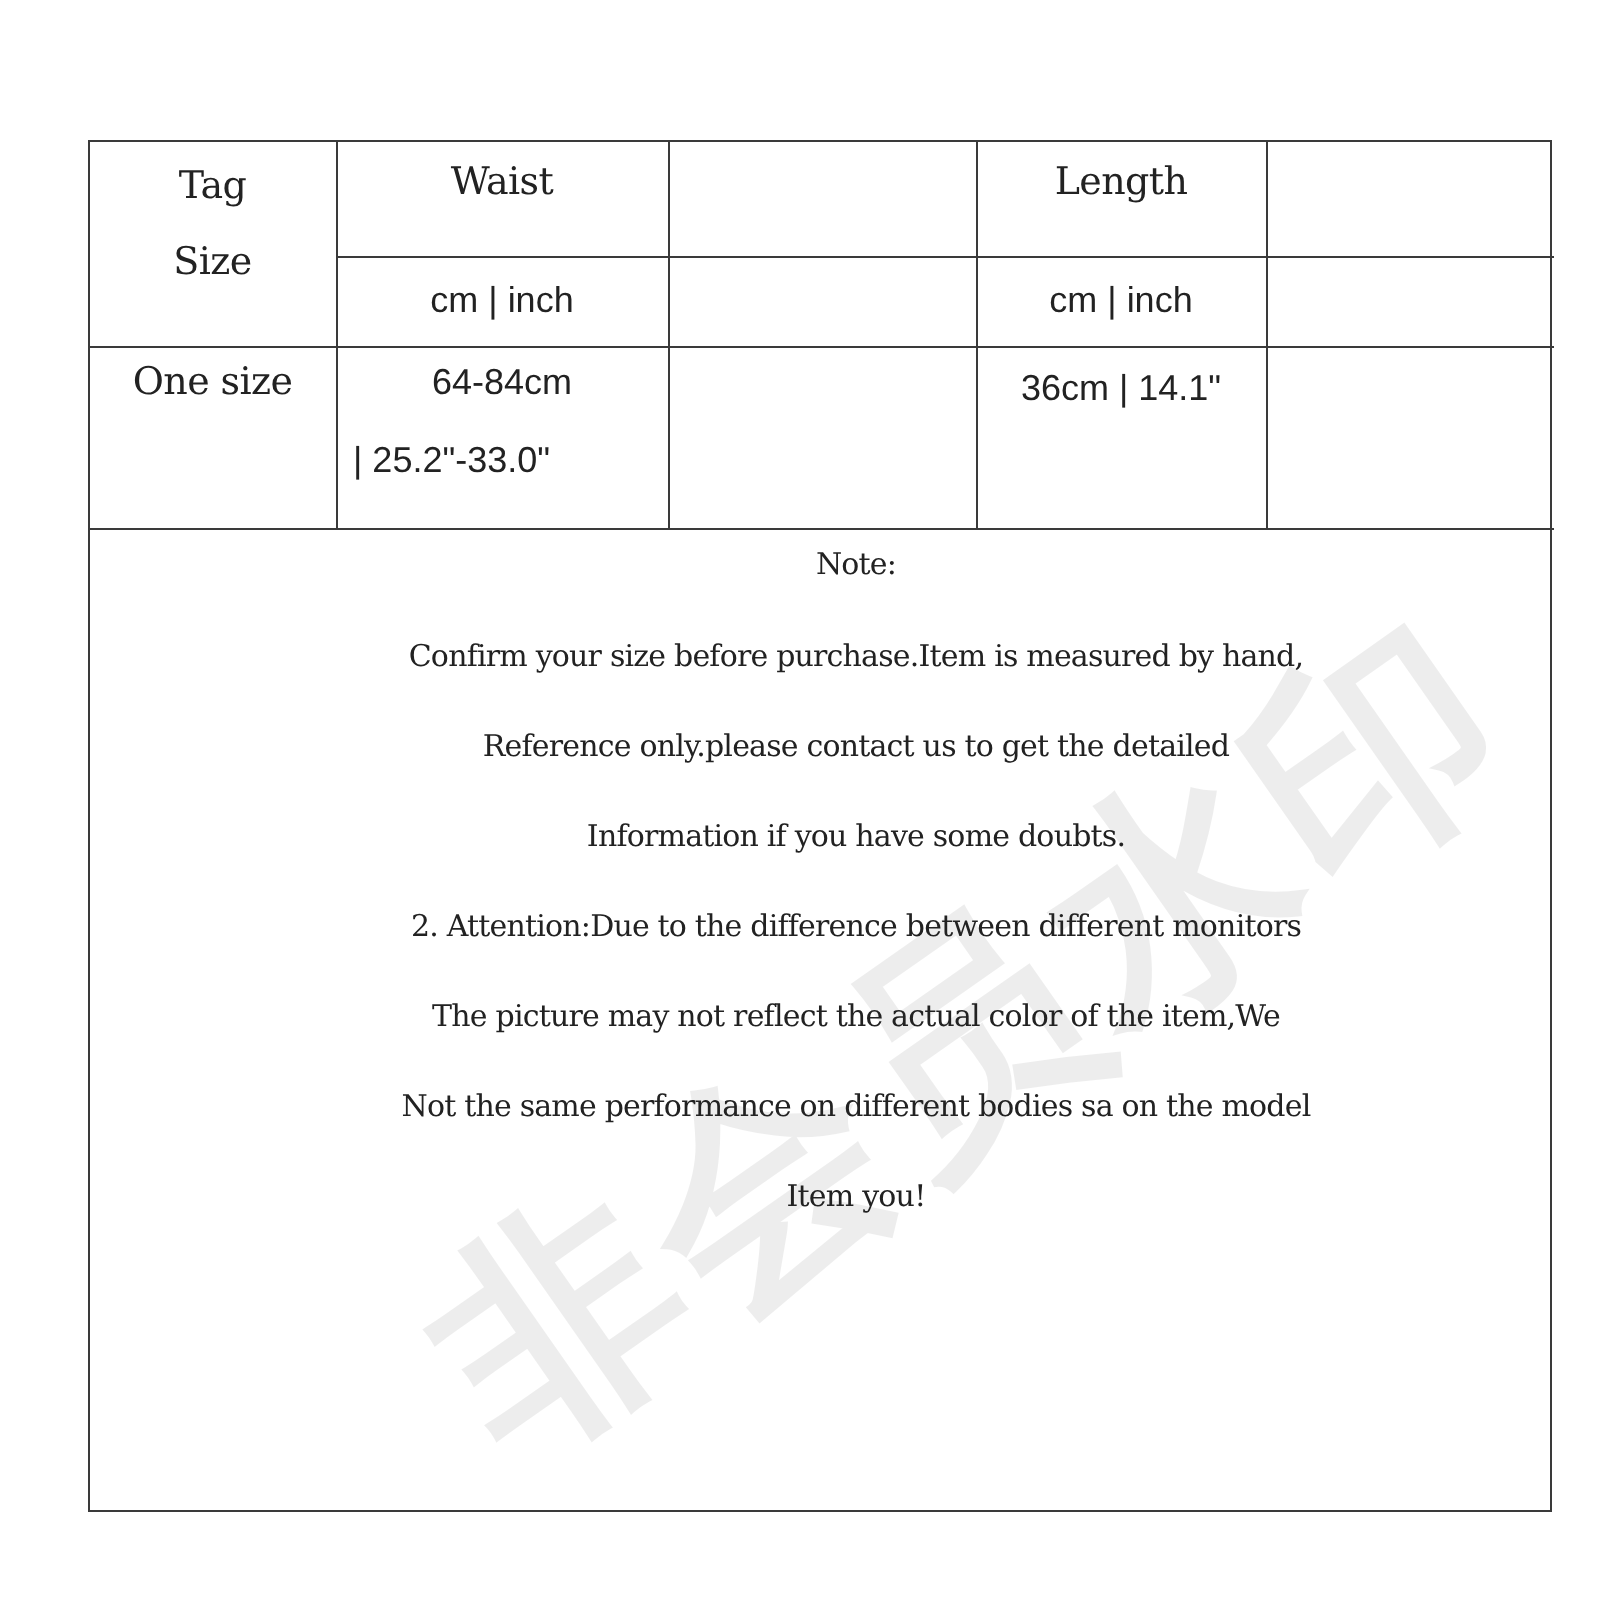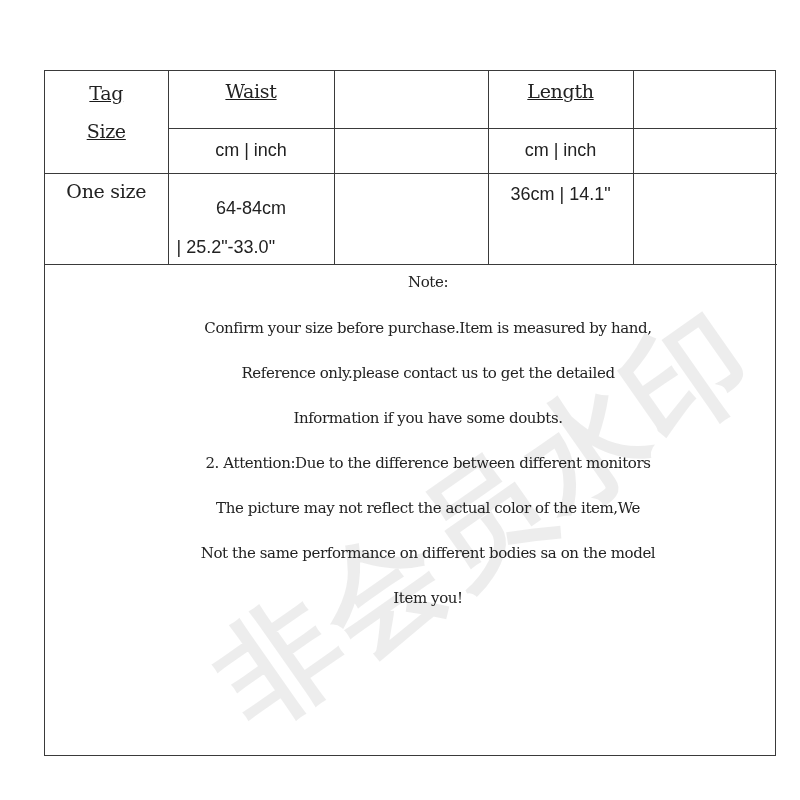--- a/index.html
+++ b/index.html
@@ -32,41 +32,41 @@
       border-collapse: collapse;
       table-layout: fixed;
     }
     table.size-table td {
       border: 1.5px solid #3a3a3a;
       padding: 0;
       text-align: center;
       vertical-align: top;
       box-sizing: border-box;
     }
-    table.size-table tr:first-child td { border-top: none; text-decoration: underline; }
+    table.size-table tr:first-child td { border-top: none; }
     table.size-table td:first-child { border-left: none; }
     table.size-table td:last-child { border-right: none; }
 
     .serif-lbl {
       font-family: "DejaVu Serif", serif;
       font-size: 19px;
       color: #222;
       letter-spacing: -0.3px;
     }
     .sans-lbl {
       font-family: "Liberation Sans", sans-serif;
       font-size: 18px;
       color: #222;
     }
     .tag-cell .line1 { display: block; margin-top: 11px; }
     .tag-cell .line2 { display: block; margin-top: 16px; }
     .hdr-cell .txt { display: block; margin-top: 9px; }
     .unit-cell .txt { display: block; margin-top: 11px; }
     .one-size { display: block; margin-top: 6px; }
-    .waist-val .l1 { display: block; margin-top: 24px; }
+    .waist-val .l1 { display: block; margin-top: 7px; }
     .waist-val .l2 { display: block; margin-top: 18px; text-align: left; padding-left: 8px; }
     .len-val .l1 { display: block; margin-top: 10px; }
 
     .note-area {
       position: absolute;
       left: 18px;
       top: 193px;
       width: 100%;
       text-align: center;
     }

